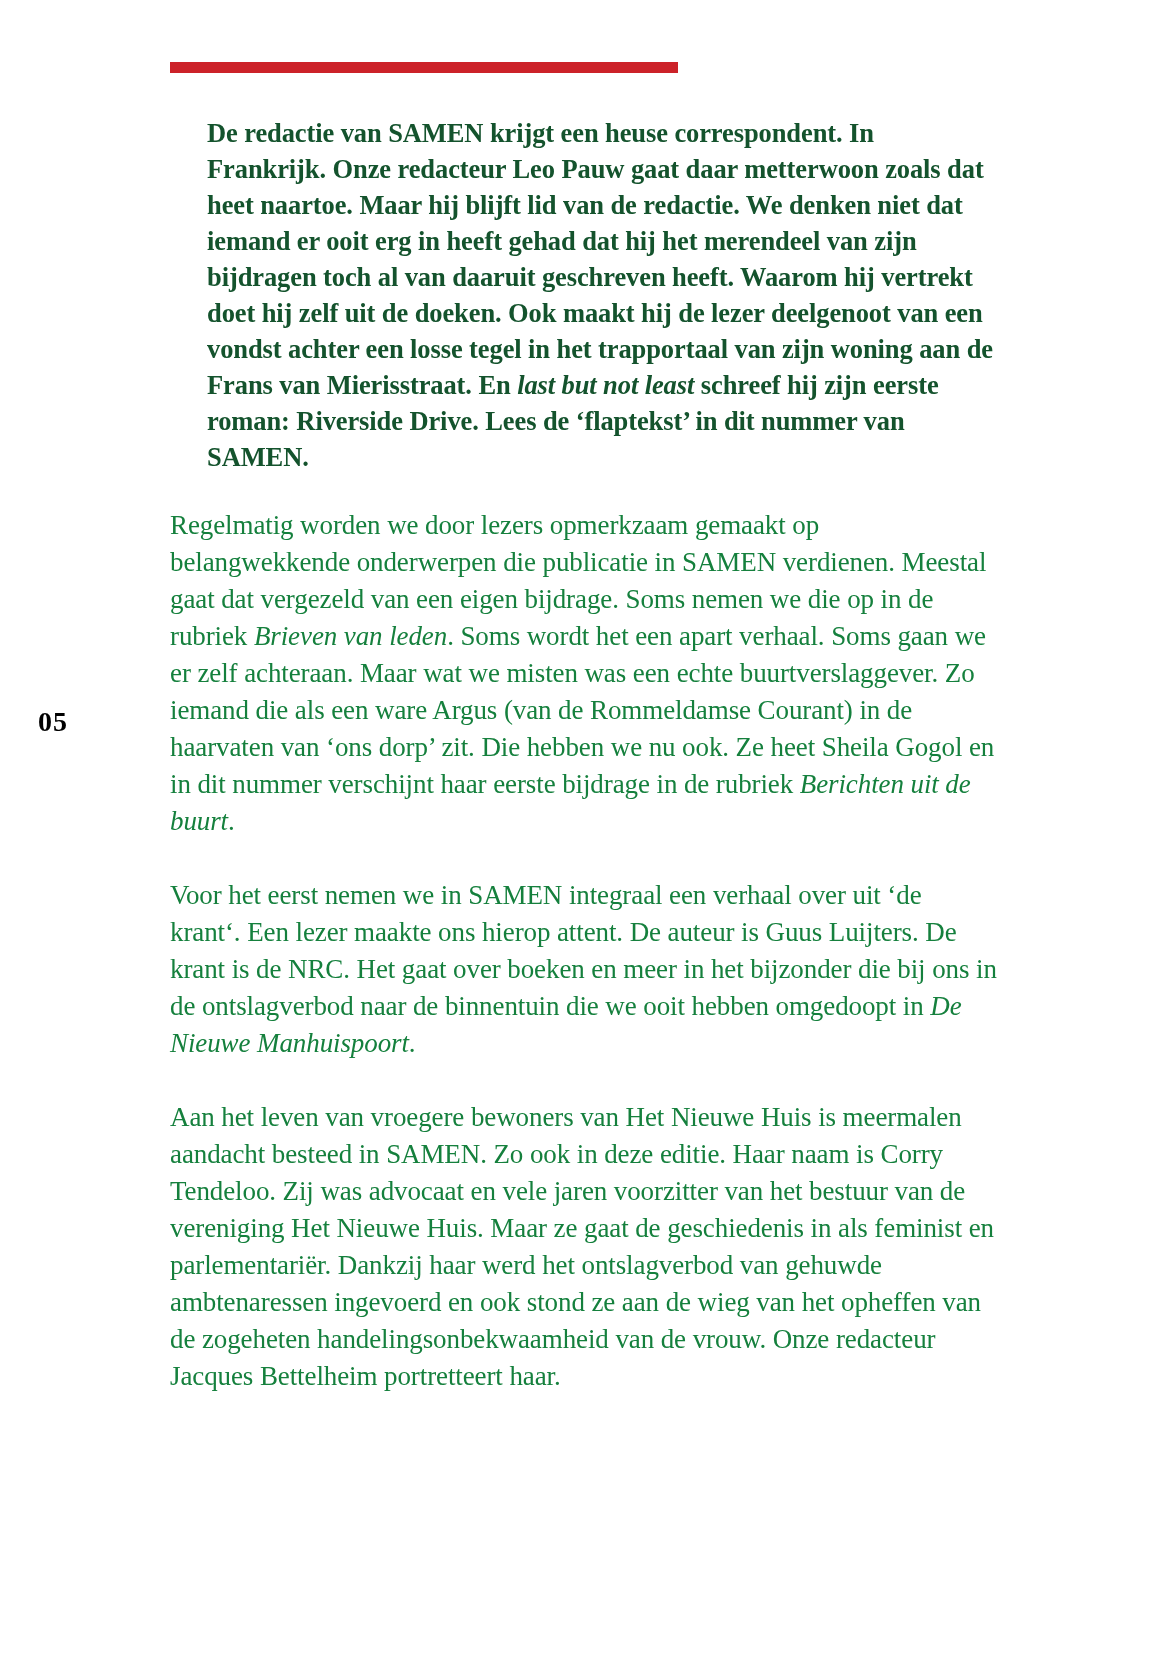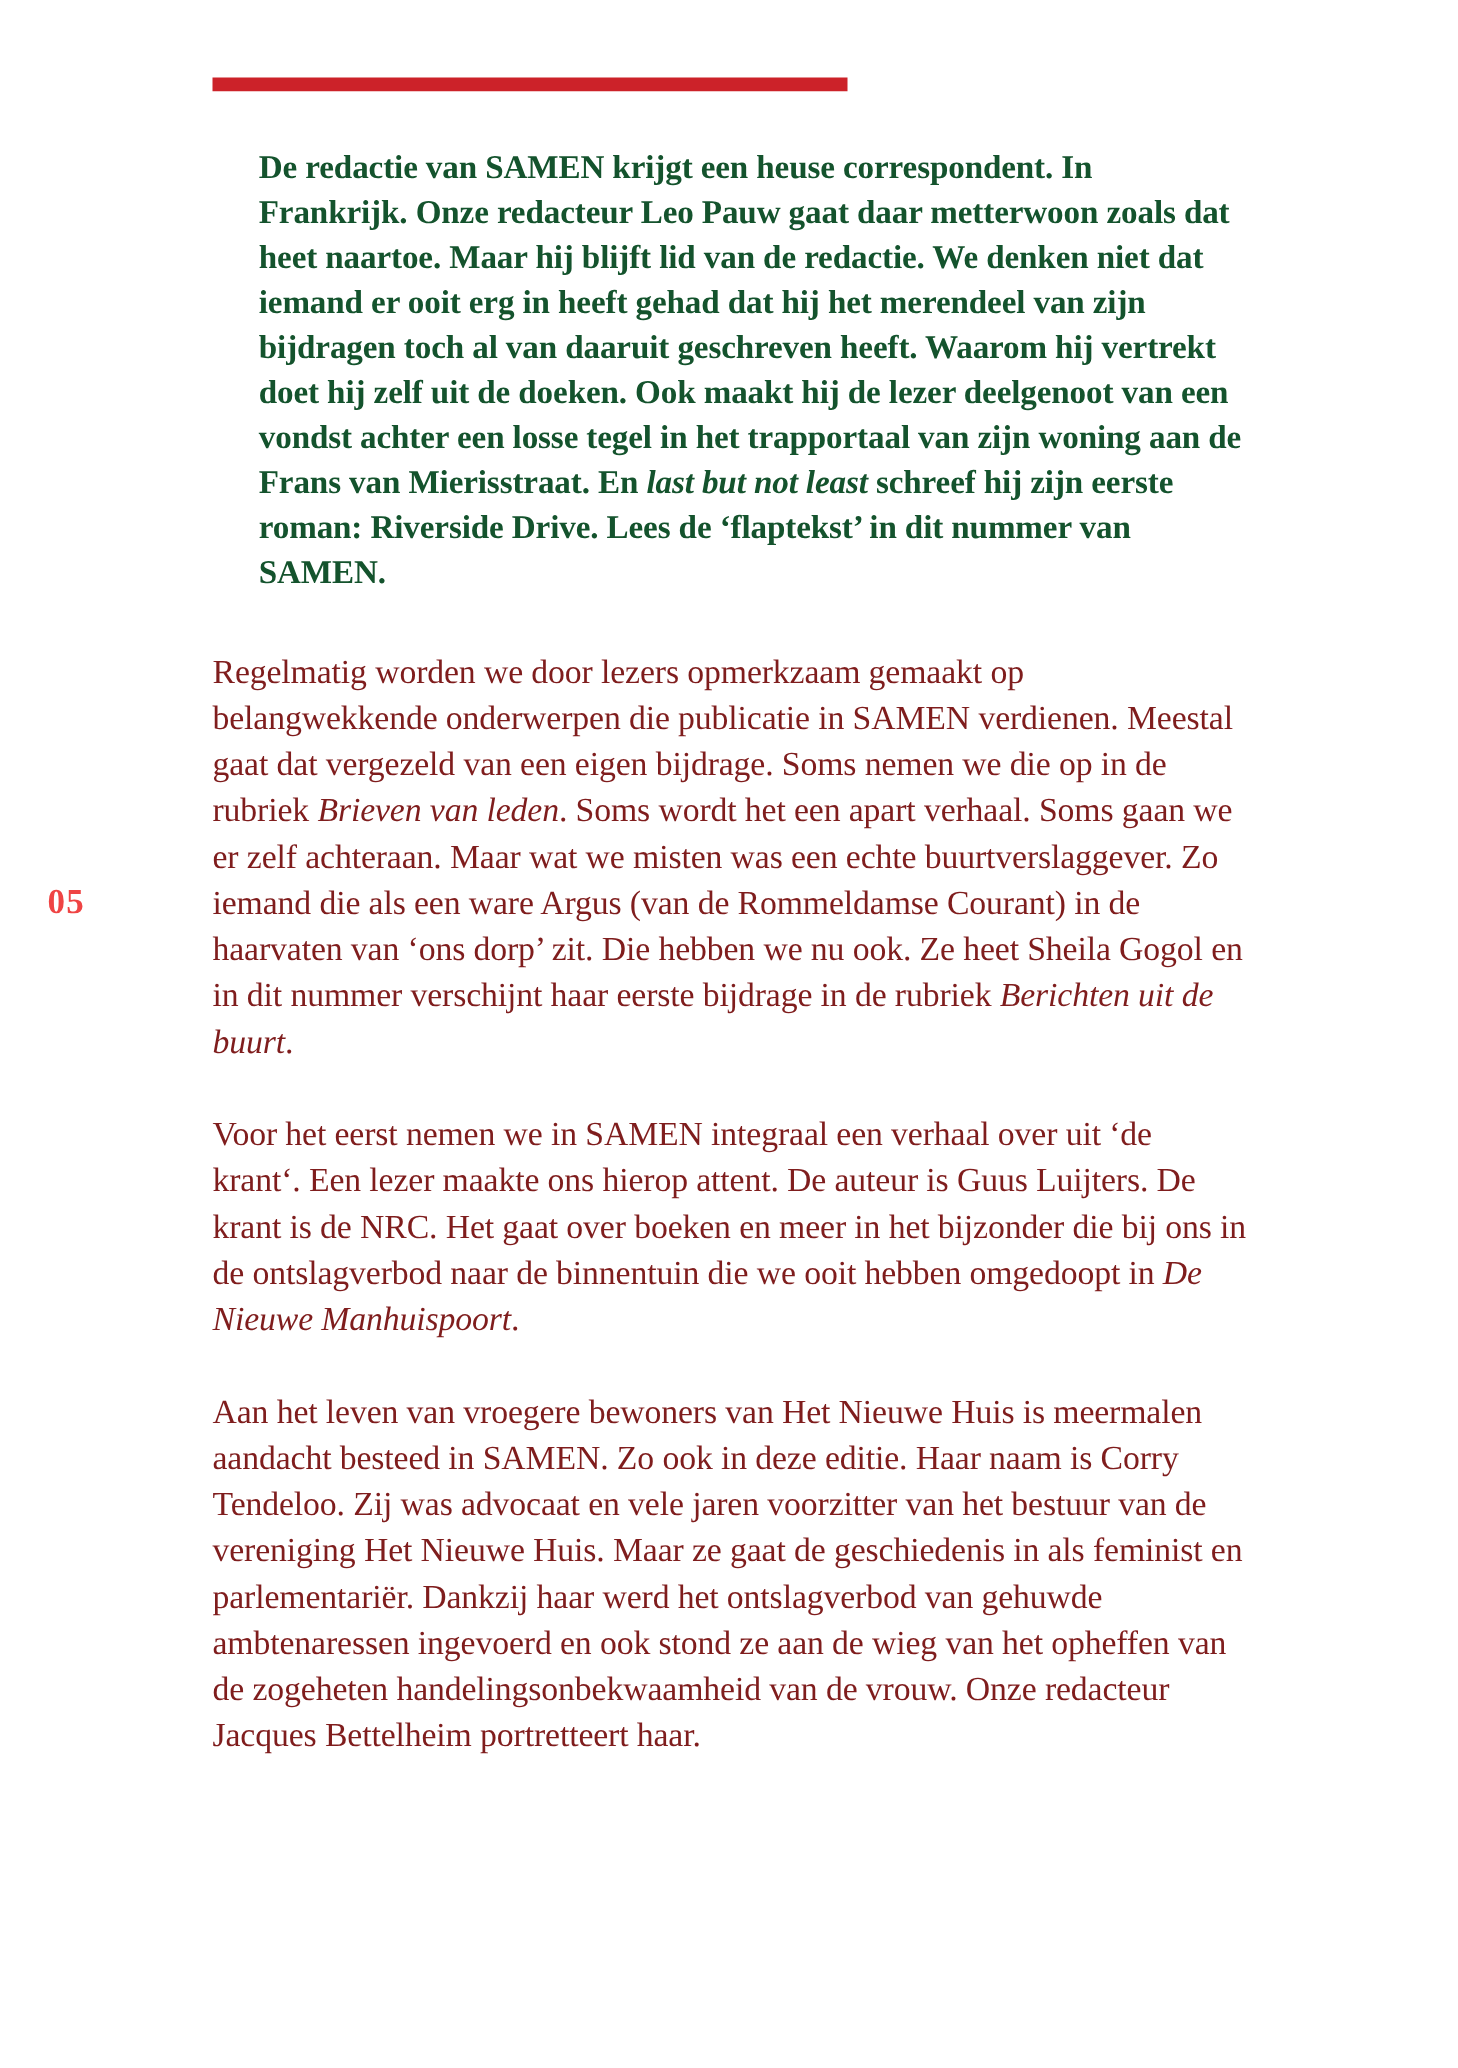--- a/index.html
+++ b/index.html
@@ -12,21 +12,21 @@
     width: 1166px;
     height: 1654px;
     background: #ffffff;
     overflow: hidden;
     font-family: "Liberation Serif", serif;
   }
   .page-number {
     position: absolute;
     left: 38px;
     top: 706px;
-    color: #ef4444;
+    color: #000000;
     font-family: "Liberation Serif", serif;
     font-size: 28px;
     font-weight: 600;
     letter-spacing: 1px;
   }
   .content {
     position: absolute;
     left: 170px;
     top: 52px;
     width: 830px;
@@ -50,23 +50,23 @@
     margin: 42px 0 0 37px;
     width: 786px;
     color: #14532d;
     font-family: "Liberation Serif", serif;
     font-weight: 700;
     font-size: 26.5px;
     line-height: 36px;
     letter-spacing: -0.1px;
   }
   .body-block {
-    margin-top: 44px;
+    margin-top: 32px;
     width: 828px;
-    color: #7f1d1d;
+    color: #15803d;
   }
   p.bodyp {
     margin: 0;
     font-family: "Liberation Serif", serif;
     font-weight: 400;
     font-size: 27px;
     line-height: 37px;
     letter-spacing: -0.1px;
   }
   p.bodyp + p.bodyp {

